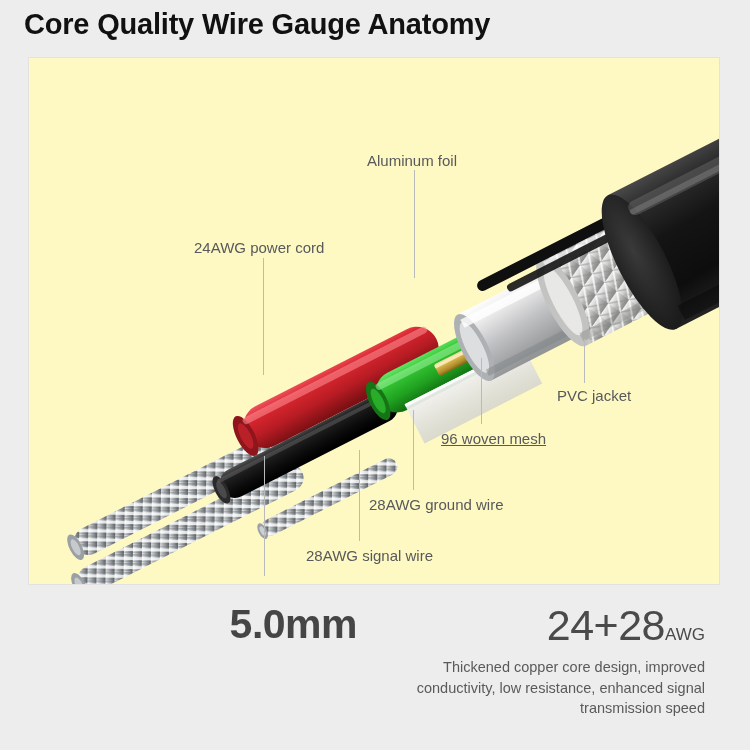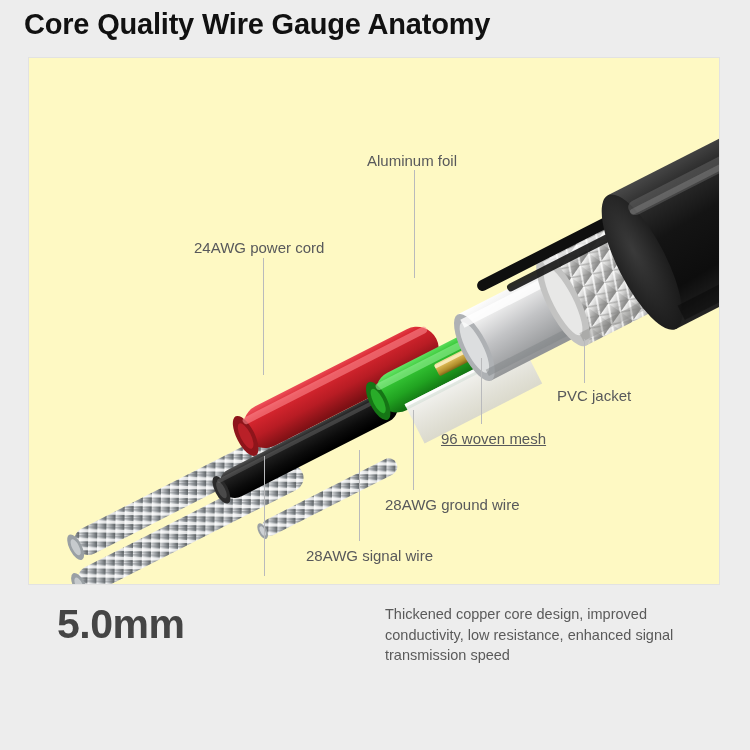--- a/index.html
+++ b/index.html
@@ -70,20 +70,21 @@
     background: #b9babc;
   }
 
   
   .specs {
     position: absolute;
     left: 0;
     top: 604px;
     width: 686px;
     height: 146px;
+    text-align: right;
   }
   .spec {
     position: absolute;
     top: 0;
   }
   .spec.left  { left: 57px;  width: 300px; }
   .spec.right { left: 385px; width: 320px; }
 
   .spec-value {
     font-size: 41px;
@@ -298,33 +299,36 @@
   <div class="leader" style="left:235px; top:398px; height:120px;"></div>
 
   <div class="callout" style="left:338px; top:95px;">Aluminum foil</div>
 
   <div class="callout" style="left:165px; top:182px;">24AWG power cord</div>
 
   <div class="callout" style="left:528px; top:330px;">PVC jacket</div>
 
   <div class="callout" style="left:412px; top:373px;text-decoration:underline;">96 woven mesh</div>
 
-  <div class="callout" style="left:340px; top:439px;margin-left:16px;">28AWG ground wire</div>
+  <div class="callout" style="left:340px; top:439px;">28AWG ground wire</div>
 
   <div class="callout" style="left:277px; top:490px;">28AWG signal wire</div>
 
   <div class="callout" style="left:190px; top:525px;">24AWG power cord</div>
 
 </div>
 
 <div class="specs">
 
   <div class="spec left">
     <div class="spec-value">
       <span>5.0mm</span><span class="unit"></span>
     </div>
   </div>
 
   <div class="spec right">
+    <div class="spec-value">
+      <span>24+28</span><span class="unit">AWG</span>
+    </div>
     <p class="spec-desc">Thickened copper core design, improved conductivity, low resistance, enhanced signal transmission speed</p>
   </div>
 
 </div>
 
 </body></html>

